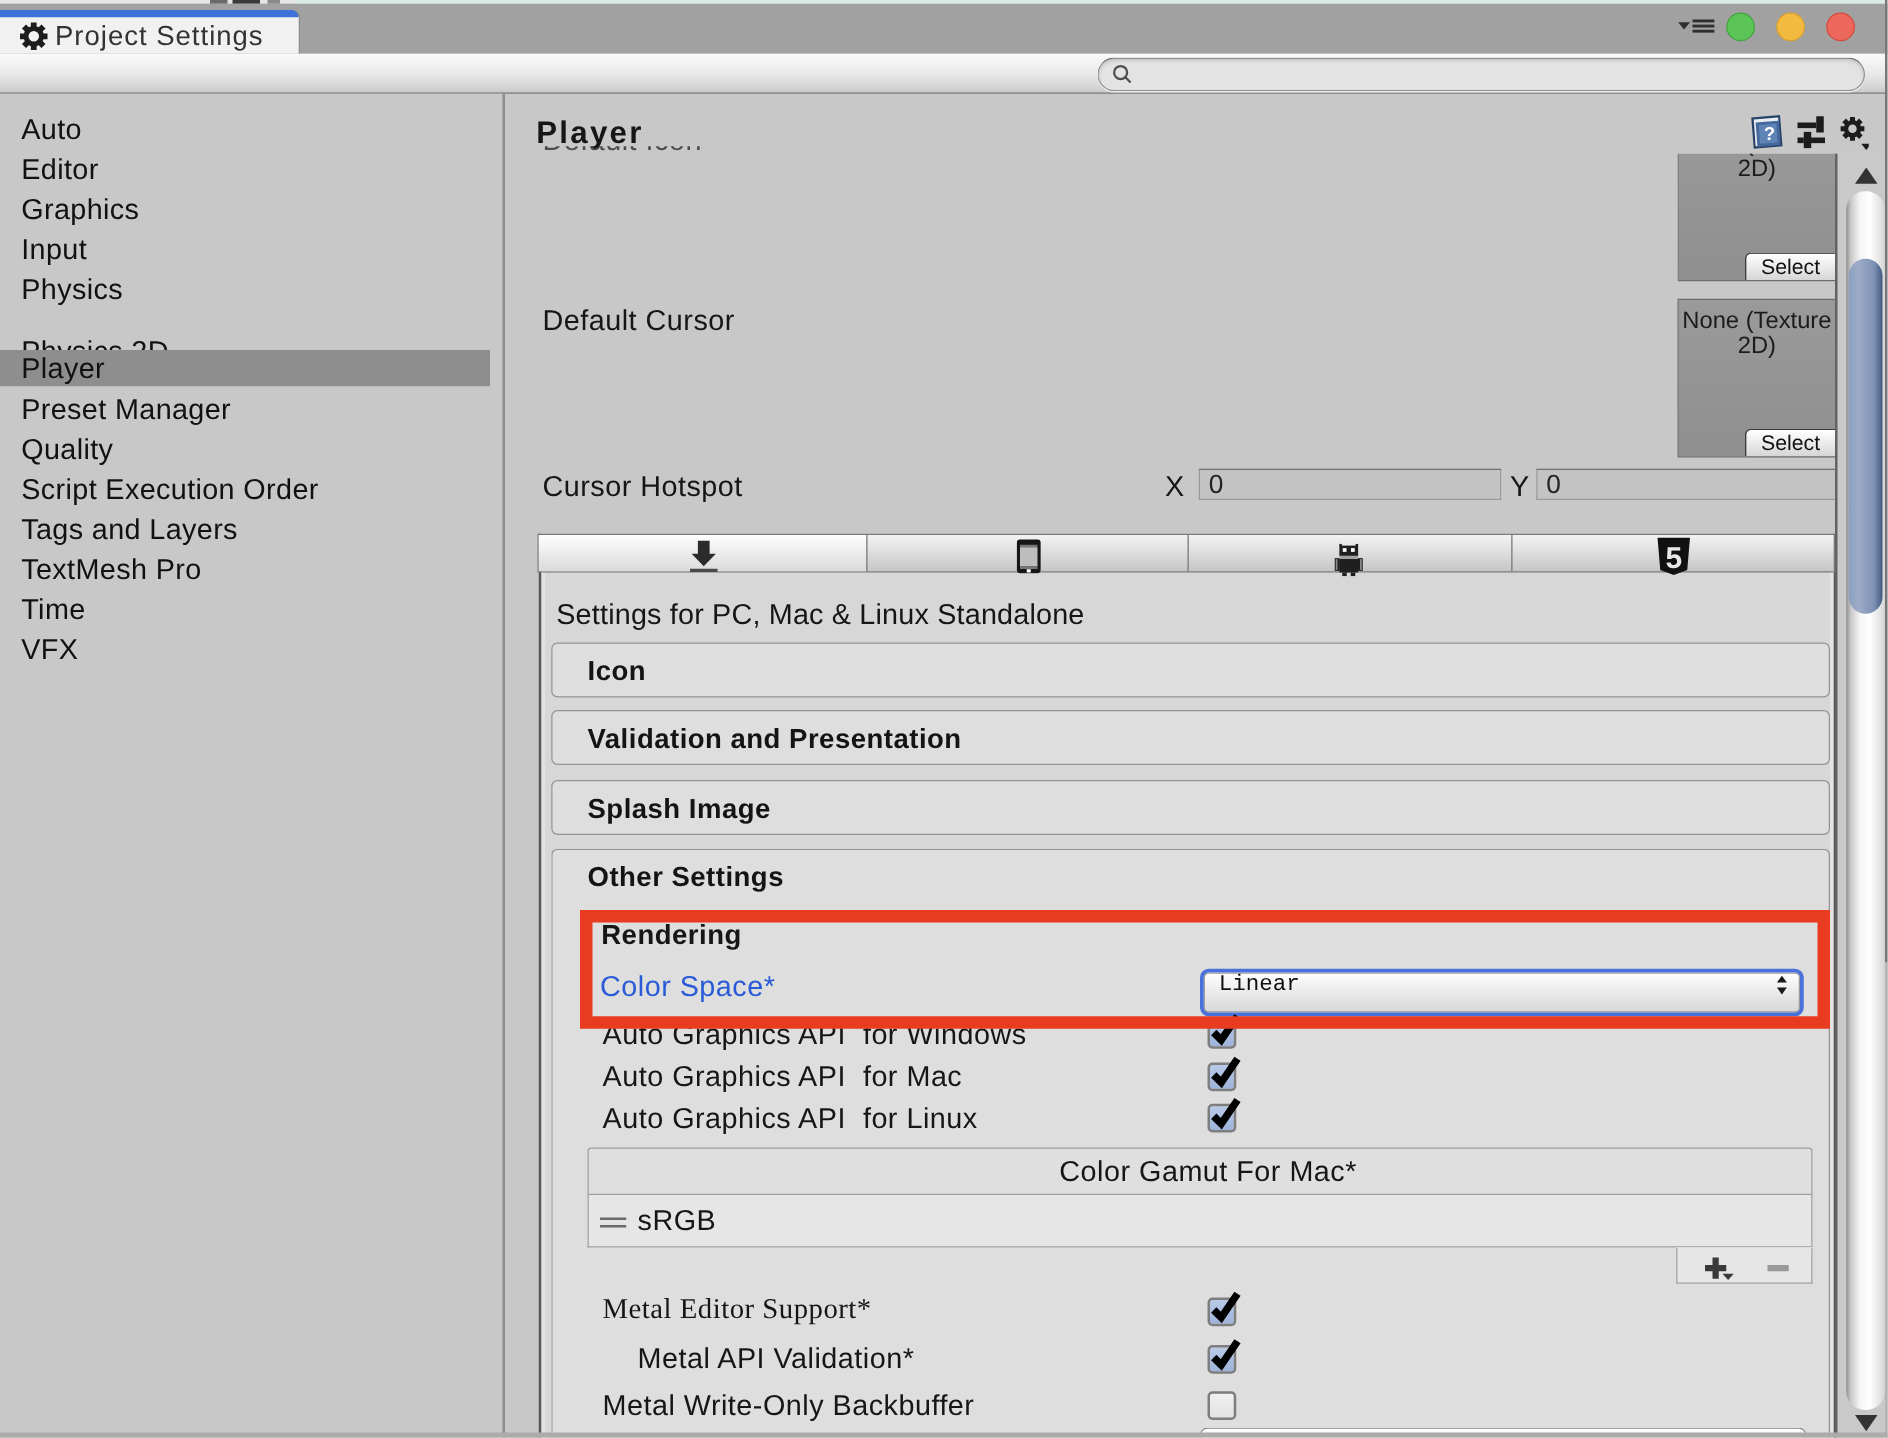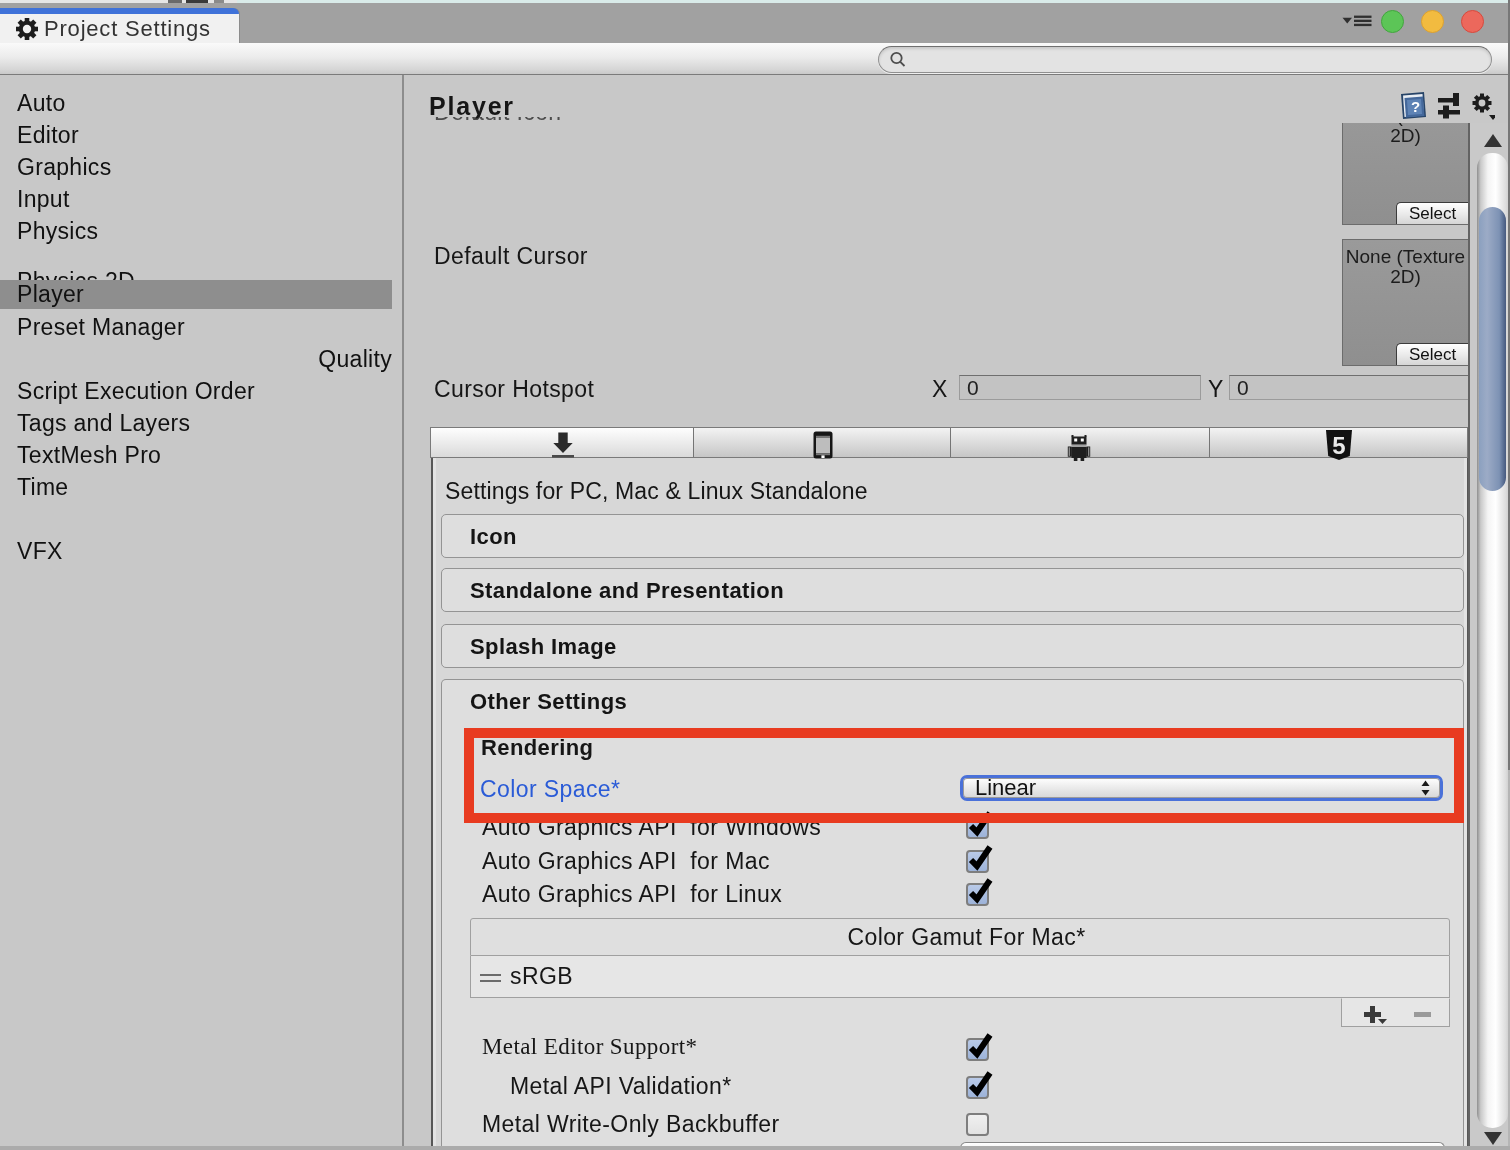--- a/index.html
+++ b/index.html
@@ -67,21 +67,21 @@
 
 
 .srow { position:absolute; font-size:23px; letter-spacing:0.4px; color:#161616; white-space:nowrap; line-height:26px; }
 .blue { color:#2a5bd7; }
 .cb { position:absolute; width:23px; height:23px; border-radius:4px; border:2px solid #7e7e7e; }
 .cb.on { background:linear-gradient(#b9cae8,#9db3d9); }
 .cb.off { background:linear-gradient(#f0f0f0,#e2e2e2); }
 .cb svg { position:absolute; left:-2px; top:-9px; overflow:visible; }
 
 
-.dd { position:absolute; height:26px; border-radius:7px; border:3px solid #4a71d9; background:linear-gradient(#ffffff,#ececec 45%,#d7d7d7); box-shadow:inset 0 0 0 1px #9b9b9b; font-size:22px; color:#111; line-height:20px; padding-left:12px; }
+.dd { position:absolute; height:38px; border-radius:7px; border:3px solid #4a71d9; background:linear-gradient(#ffffff,#ececec 45%,#d7d7d7); box-shadow:inset 0 0 0 1px #9b9b9b; font-size:18px; color:#111; line-height:20px; padding-left:12px;font-family:Liberation Mono, monospace; }
 
 
 #redrect { position:absolute; left:60px; top:653px; width:1000px; height:95px; border:10px solid #e83b20; }
 
 
 #gamut { position:absolute; left:66px; top:843px; width:980px; }
 #gamut .ghd { position:absolute; left:0; top:0; width:980px; height:38px; background:#dfdfdf; border:1px solid #a0a0a0; border-radius:3px 3px 0 0; font-size:23px; letter-spacing:0.4px; color:#161616; line-height:37px; padding-left:13px;text-align:center; }
 #gamut .grow { position:absolute; left:0; top:38px; width:980px; height:42px; background:#e6e6e6; border:1px solid #a0a0a0; border-top:none; font-size:23px; letter-spacing:0.4px; color:#161616; line-height:41px; padding-left:39px; }
 #gamut .gfoot { position:absolute; left:871px; top:80px; width:109px; height:29px; background:#e6e6e6; border:1px solid #a0a0a0; border-top:1px solid #e6e6e6; }
 .handle { position:absolute; left:9px; top:18px; width:21px; height:8px; border-top:2px solid #6b6b6b; border-bottom:2px solid #6b6b6b; }
@@ -148,26 +148,26 @@
 
 <div class="abs" id="sidebar">
   <div class="row" style="top:13.5px;">Auto</div>
   <div class="row" style="top:45.5px;">Editor</div>
   <div class="row" style="top:77.5px;">Graphics</div>
   <div class="row" style="top:109.5px;">Input</div>
   <div class="row" style="top:141.5px;">Physics</div>
   <div class="row" style="top:181px;margin-top:11px;">Physics 2D</div>
   <div class="row sel" style="top:204.5px;">Player</div>
   <div class="row" style="top:237.5px;">Preset Manager</div>
-  <div class="row" style="top:269.5px;text-align:right;">Quality</div>
+  <div class="row" style="top:269.5px;">Quality</div>
   <div class="row" style="top:301.5px;">Script Execution Order</div>
   <div class="row" style="top:333.5px;">Tags and Layers</div>
   <div class="row" style="top:365.5px;">TextMesh Pro</div>
   <div class="row" style="top:397.5px;">Time</div>
-  <div class="row" style="top:429.5px;margin-top:32px;">VFX</div>
+  <div class="row" style="top:429.5px;">VFX</div>
 </div>
 <div class="abs" id="vdiv"></div>
 
 <div class="abs" id="insp">
   <h1>Player</h1>
   <div id="remnant">
       <span>Default Icon</span>
     </div>
   <div id="hicons">
     <svg width="100" height="32" viewBox="0 0 100 32">
@@ -268,21 +268,21 @@
       <text x="14" y="24" font-size="24" font-weight="bold" fill="#e8e8e8" text-anchor="middle" font-family="Liberation Sans">5</text>
     </svg>
   </div>
 
   <div class="label" style="left:41px;top:403px;letter-spacing:0.15px;">Settings for PC, Mac &amp; Linux Standalone</div>
 
   <div class="gbox" style="top:439px;height:44px;">
       <div class="hd">Icon</div>
     </div>
   <div class="gbox" style="top:493px;height:44px;">
-      <div class="hd">Standalone and Presentation</div>
+      <div class="hd">Validation and Presentation</div>
     </div>
   <div class="gbox" style="top:549px;height:44px;padding-left:32px;">
       <div class="hd">Splash Image</div>
     </div>
   <div class="gbox" style="top:604px;height:471px;border-bottom:none;border-radius:5px 5px 0 0;">
     <div class="hd">Other Settings</div>
   </div>
 
   <div class="srow" style="left:77px;top:660px;font-weight:bold;font-size:22px;">Rendering</div>
   <div class="srow blue" style="left:76px;top:701px;">Color Space*</div>

